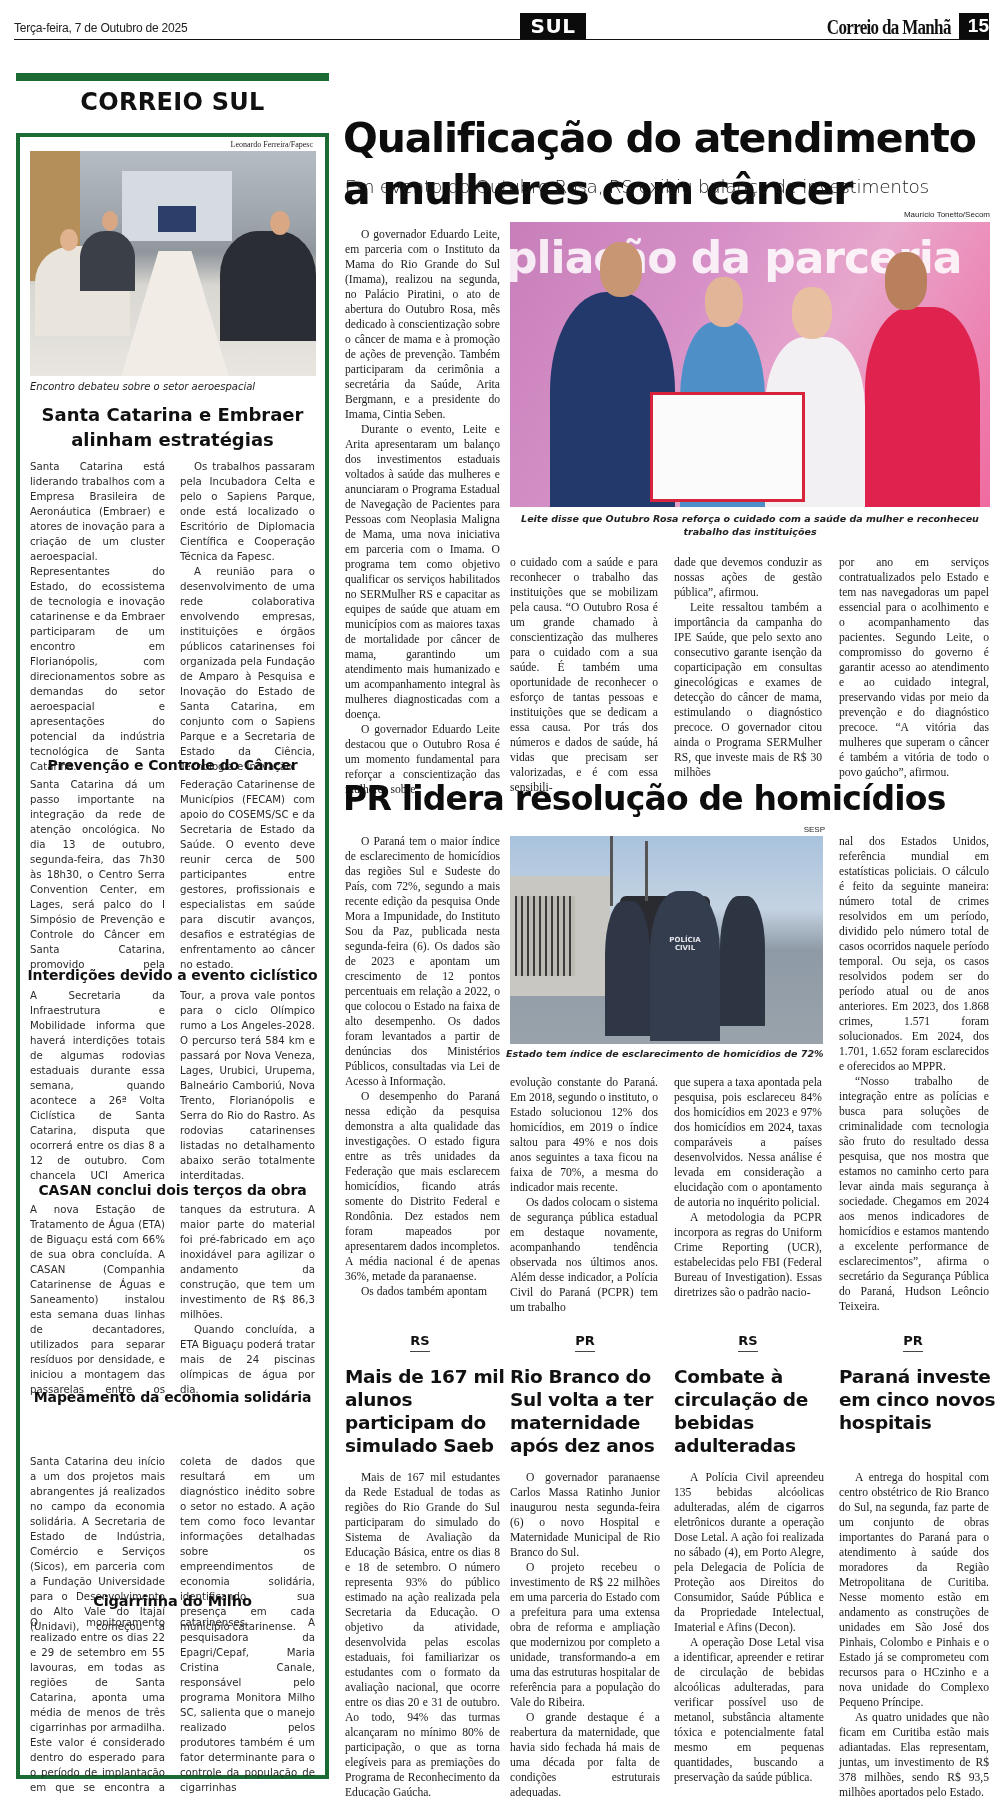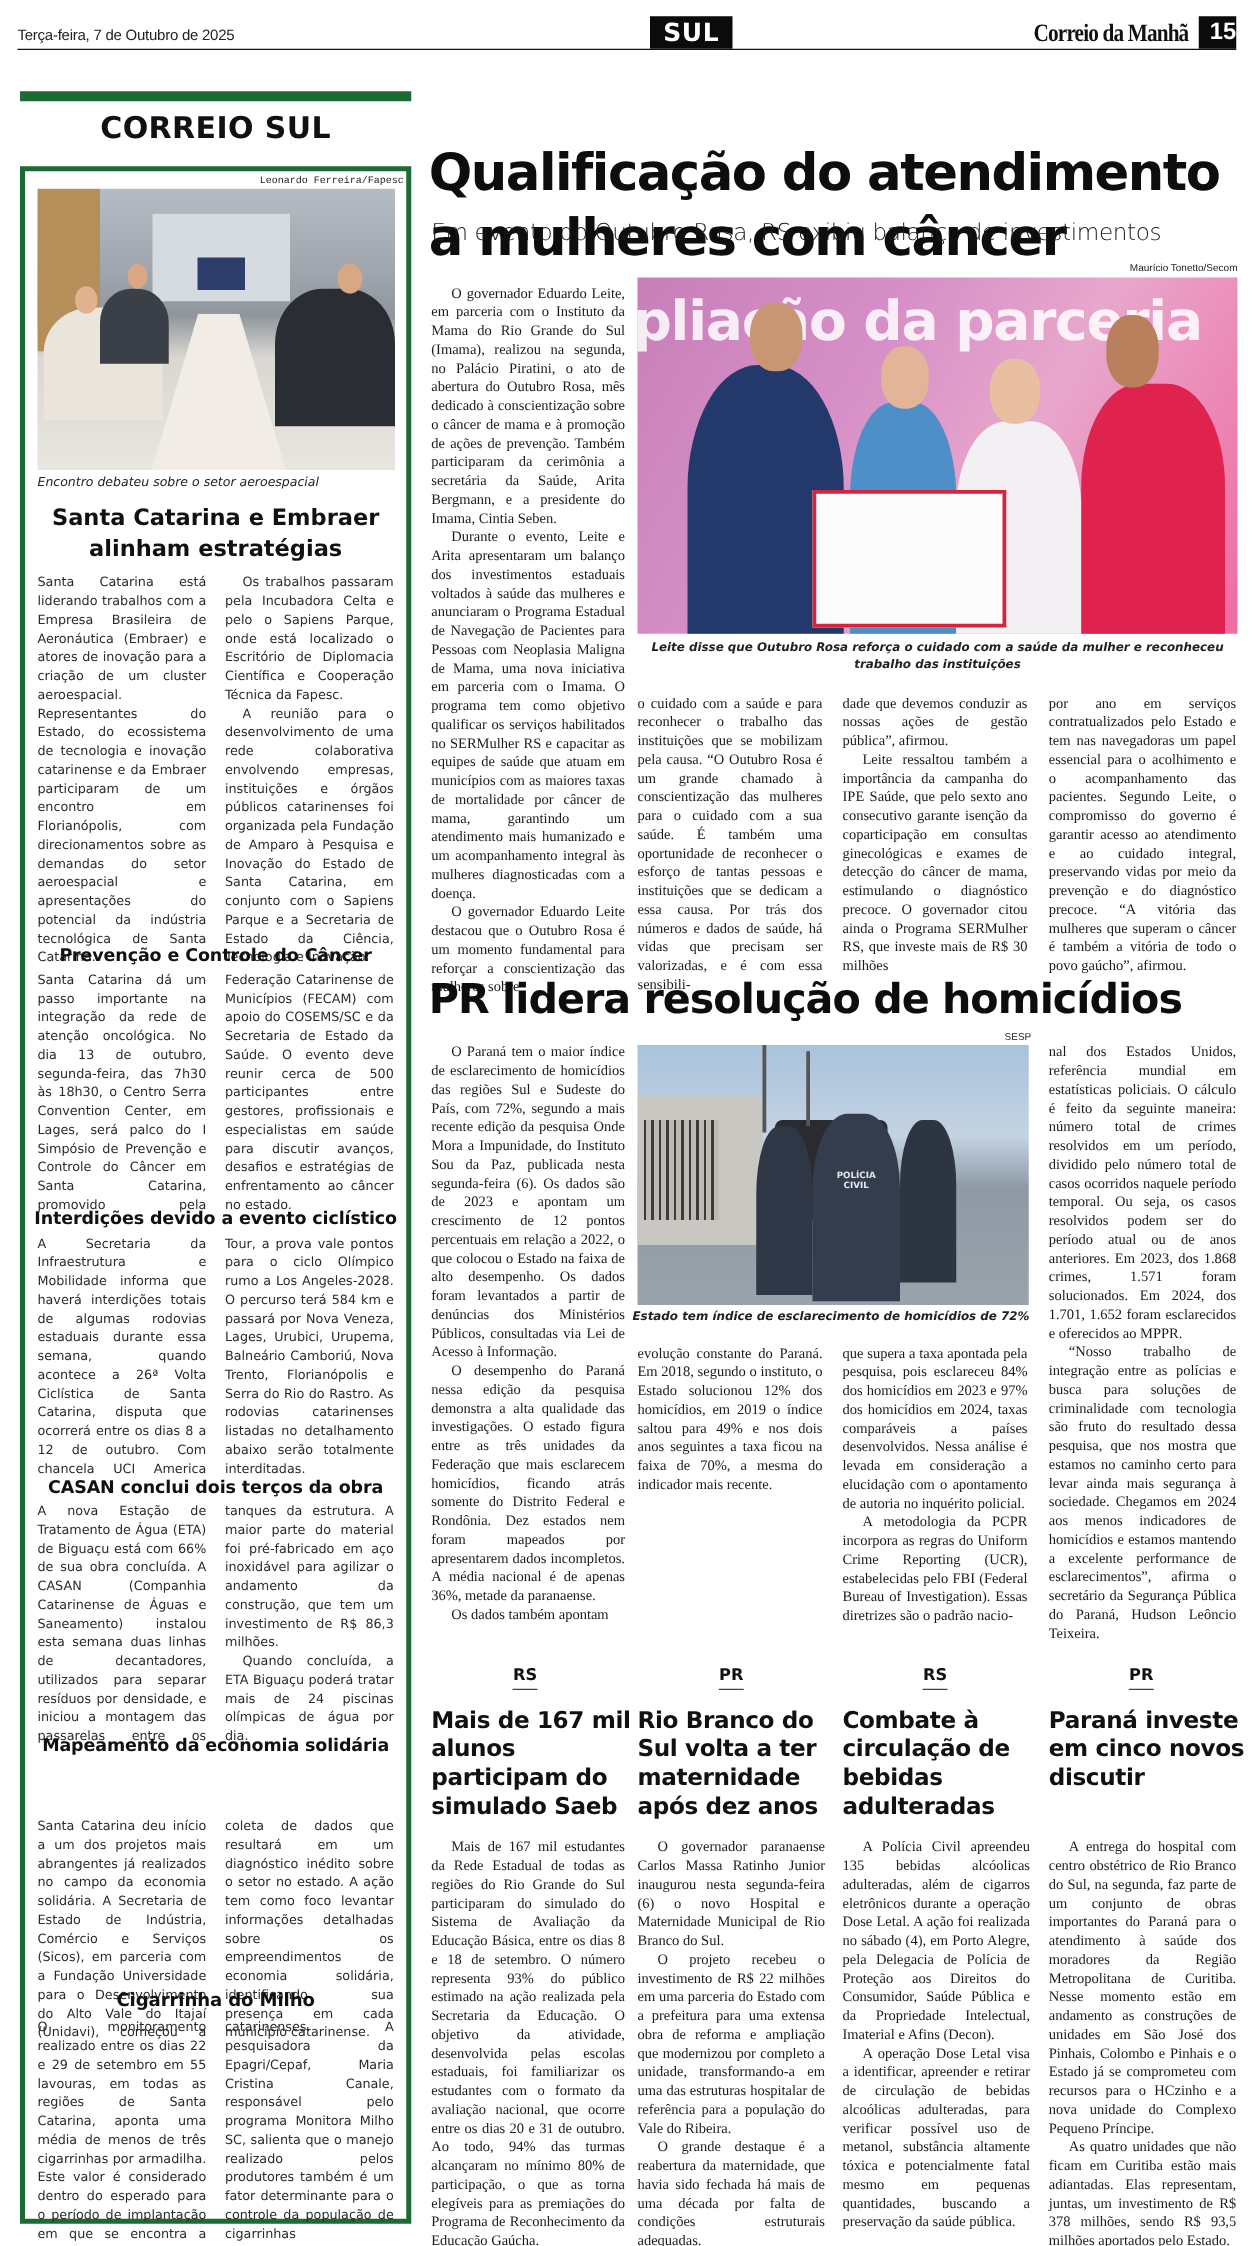--- a/index.html
+++ b/index.html
@@ -10,21 +10,21 @@
   .page-header { position: absolute; left: 14px; top: 12px; width: 975px; height: 28px; border-bottom: 1.5px solid #111; }
   .hdr-date { position: absolute; left: 0; top: 9px; font-family: "Liberation Sans", sans-serif; font-size: 12px; color: #222; letter-spacing: -0.2px; }
   .hdr-section { position: absolute; left: 506px; top: 1px; width: 66px; height: 26px; background: #0b0b0b; color: #fff; font-family: "DejaVu Sans", sans-serif; font-weight: bold; font-size: 20px; text-align: center; line-height: 26px; letter-spacing: 0.5px; }
   .hdr-paper { position: absolute; right: 38px; top: 4px; font-family: "Liberation Serif", serif; font-weight: bold; font-size: 20px; letter-spacing: -0.8px; transform: scaleX(0.85); transform-origin: right center; }
   .hdr-page { position: absolute; right: 0; top: 1px; width: 30px; height: 26px; background: #0b0b0b; color: #fff; font-family: Liberation Sans, sans-serif; font-weight: bold; font-size: 19px; text-align: right; line-height: 26px; }
 
   
   .side-topbar { position: absolute; left: 16px; top: 73px; width: 313px; height: 8px; background: #1d6b34; }
   .side-title { position: absolute; left: 16px; top: 88px; width: 313px; text-align: center; font-family: "DejaVu Sans", sans-serif; font-weight: bold; font-size: 24px; letter-spacing: 0.3px; color: #111; }
   .side-box { position: absolute; left: 16px; top: 133px; width: 313px; height: 1646px; border: 4px solid #1d6b34; }
-  .side-credit { position: absolute; right: 2px; top: 3px; font-family: Liberation Mono, monospace; font-size: 8px; color: #222; margin-left: 12px; }
+  .side-credit { position: absolute; right: 12px; top: 3px; font-family: Liberation Serif, serif; font-size: 8px; color: #222; margin-left: 12px; }
   .side-photo { position: absolute; left: 10px; top: 14px; width: 286px; height: 225px; overflow: hidden; background: linear-gradient(180deg, #b6bcc3 0%, #9ea5ad 30%, #8f969c 45%, #d9d7d2 60%, #e9e6e0 100%); }
   .side-caption { position: absolute; left: 10px; top: 244px; font-family: "DejaVu Sans", sans-serif; font-style: italic; font-size: 10px; color: #222; }
   .side-headline { position: absolute; left: 4px; top: 265px; width: 297px; text-align: center; font-family: "DejaVu Sans", sans-serif; font-size: 18px; line-height: 25px; color: #111; }
   .side-sub { position: absolute; left: 4px; width: 297px; text-align: center; font-family: "DejaVu Sans", sans-serif; font-weight: bold; font-size: 14px; color: #111; letter-spacing: -0.1px; }
   .side-cols { position: absolute; left: 10px; width: 285px; column-count: 2; column-gap: 15px; font-family: "DejaVu Sans", sans-serif; font-size: 10.2px; line-height: 15px; color: #2a2a2a; text-align: justify; hyphens: auto; }
   .side-cols p { text-indent: 0; }
   .side-cols p + p { text-indent: 14px; }
 
   
   .main-headline { position: absolute; left: 343px; top: 64px; width: 650px; font-family: "DejaVu Sans", sans-serif; font-size: 41px; line-height: 52px; letter-spacing: -1.2px; color: #0d0d0d; margin-top: 48px; }
@@ -161,20 +161,21 @@
 </div>
 <div class="photo-caption" style="left:506px;top:1047px;width:322px;text-align:left;">Estado tem índice de esclarecimento de homicídios de 72%</div>
 
 <div class="body-col" style="left:345px;top:834px;width:155px;">
   <p class="indent">O Paraná tem o maior índice de esclarecimento de homicídios das regiões Sul e Sudeste do País, com 72%, segundo a mais recente edição da pesquisa Onde Mora a Impunidade, do Instituto Sou da Paz, publicada nesta segunda-feira (6). Os dados são de 2023 e apontam um crescimento de 12 pontos percentuais em relação a 2022, o que colocou o Estado na faixa de alto desempenho. Os dados foram levantados a partir de denúncias dos Ministérios Públicos, consultadas via Lei de Acesso à Informação.</p>
   <p>O desempenho do Paraná nessa edição da pesquisa demonstra a alta qualidade das investigações. O estado figura entre as três unidades da Federação que mais esclarecem homicídios, ficando atrás somente do Distrito Federal e Rondônia. Dez estados nem foram mapeados por apresentarem dados incompletos. A média nacional é de apenas 36%, metade da paranaense.</p>
   <p>Os dados também apontam</p>
 </div>
 <div class="body-col" style="left:510px;top:1075px;width:148px;">
   <p>evolução constante do Paraná. Em 2018, segundo o instituto, o Estado solucionou 12% dos homicídios, em 2019 o índice saltou para 49% e nos dois anos seguintes a taxa ficou na faixa de 70%, a mesma do indicador mais recente.</p>
+  <p>Os dados colocam o sistema de segurança pública estadual em destaque novamente, acompanhando tendência observada nos últimos anos. Além desse indicador, a Polícia Civil do Paraná (PCPR) tem um trabalho</p>
 </div>
 <div class="body-col" style="left:674px;top:1075px;width:148px;">
   <p>que supera a taxa apontada pela pesquisa, pois esclareceu 84% dos homicídios em 2023 e 97% dos homicídios em 2024, taxas comparáveis a países desenvolvidos. Nessa análise é levada em consideração a elucidação com o apontamento de autoria no inquérito policial.</p>
   <p>A metodologia da PCPR incorpora as regras do Uniform Crime Reporting (UCR), estabelecidas pelo FBI (Federal Bureau of Investigation). Essas diretrizes são o padrão nacio-</p>
 </div>
 <div class="body-col" style="left:839px;top:834px;width:150px;">
   <p>nal dos Estados Unidos, referência mundial em estatísticas policiais. O cálculo é feito da seguinte maneira: número total de crimes resolvidos em um período, dividido pelo número total de casos ocorridos naquele período temporal. Ou seja, os casos resolvidos podem ser do período atual ou de anos anteriores. Em 2023, dos 1.868 crimes, 1.571 foram solucionados. Em 2024, dos 1.701, 1.652 foram esclarecidos e oferecidos ao MPPR.</p>
   <p>“Nosso trabalho de integração entre as polícias e busca para soluções de criminalidade com tecnologia são fruto do resultado dessa pesquisa, que nos mostra que estamos no caminho certo para levar ainda mais segurança à sociedade. Chegamos em 2024 aos menos indicadores de homicídios e estamos mantendo a excelente performance de esclarecimentos”, afirma o secretário da Segurança Pública do Paraná, Hudson Leôncio Teixeira.</p>
 </div>
 
@@ -193,17 +194,17 @@
 </div>
 
 <div class="brief-tag" style="left:668px;top:1333px;"><span>RS</span></div>
 <h2 class="brief-title" style="left:674px;top:1365px;">Combate à circulação de bebidas adulteradas</h2>
 <div class="body-col" style="left:674px;top:1470px;width:150px;">
   <p class="indent">A Polícia Civil apreendeu 135 bebidas alcóolicas adulteradas, além de cigarros eletrônicos durante a operação Dose Letal. A ação foi realizada no sábado (4), em Porto Alegre, pela Delegacia de Polícia de Proteção aos Direitos do Consumidor, Saúde Pública e da Propriedade Intelectual, Imaterial e Afins (Decon).</p>
   <p>A operação Dose Letal visa a identificar, apreender e retirar de circulação de bebidas alcoólicas adulteradas, para verificar possível uso de metanol, substância altamente tóxica e potencialmente fatal mesmo em pequenas quantidades, buscando a preservação da saúde pública.</p>
 </div>
 
 <div class="brief-tag" style="left:833px;top:1333px;"><span>PR</span></div>
-<h2 class="brief-title" style="left:839px;top:1365px;">Paraná investe em cinco novos discutir</h2>
+<h2 class="brief-title" style="left:839px;top:1365px;">Paraná investe em cinco novos hospitais</h2>
 <div class="body-col" style="left:839px;top:1470px;width:150px;">
   <p class="indent">A entrega do hospital com centro obstétrico de Rio Branco do Sul, na segunda, faz parte de um conjunto de obras importantes do Paraná para o atendimento à saúde dos moradores da Região Metropolitana de Curitiba. Nesse momento estão em andamento as construções de unidades em São José dos Pinhais, Colombo e Pinhais e o Estado já se comprometeu com recursos para o HCzinho e a nova unidade do Complexo Pequeno Príncipe.</p>
   <p>As quatro unidades que não ficam em Curitiba estão mais adiantadas. Elas representam, juntas, um investimento de R$ 378 milhões, sendo R$ 93,5 milhões aportados pelo Estado.</p>
 </div>
 
 </body></html>

